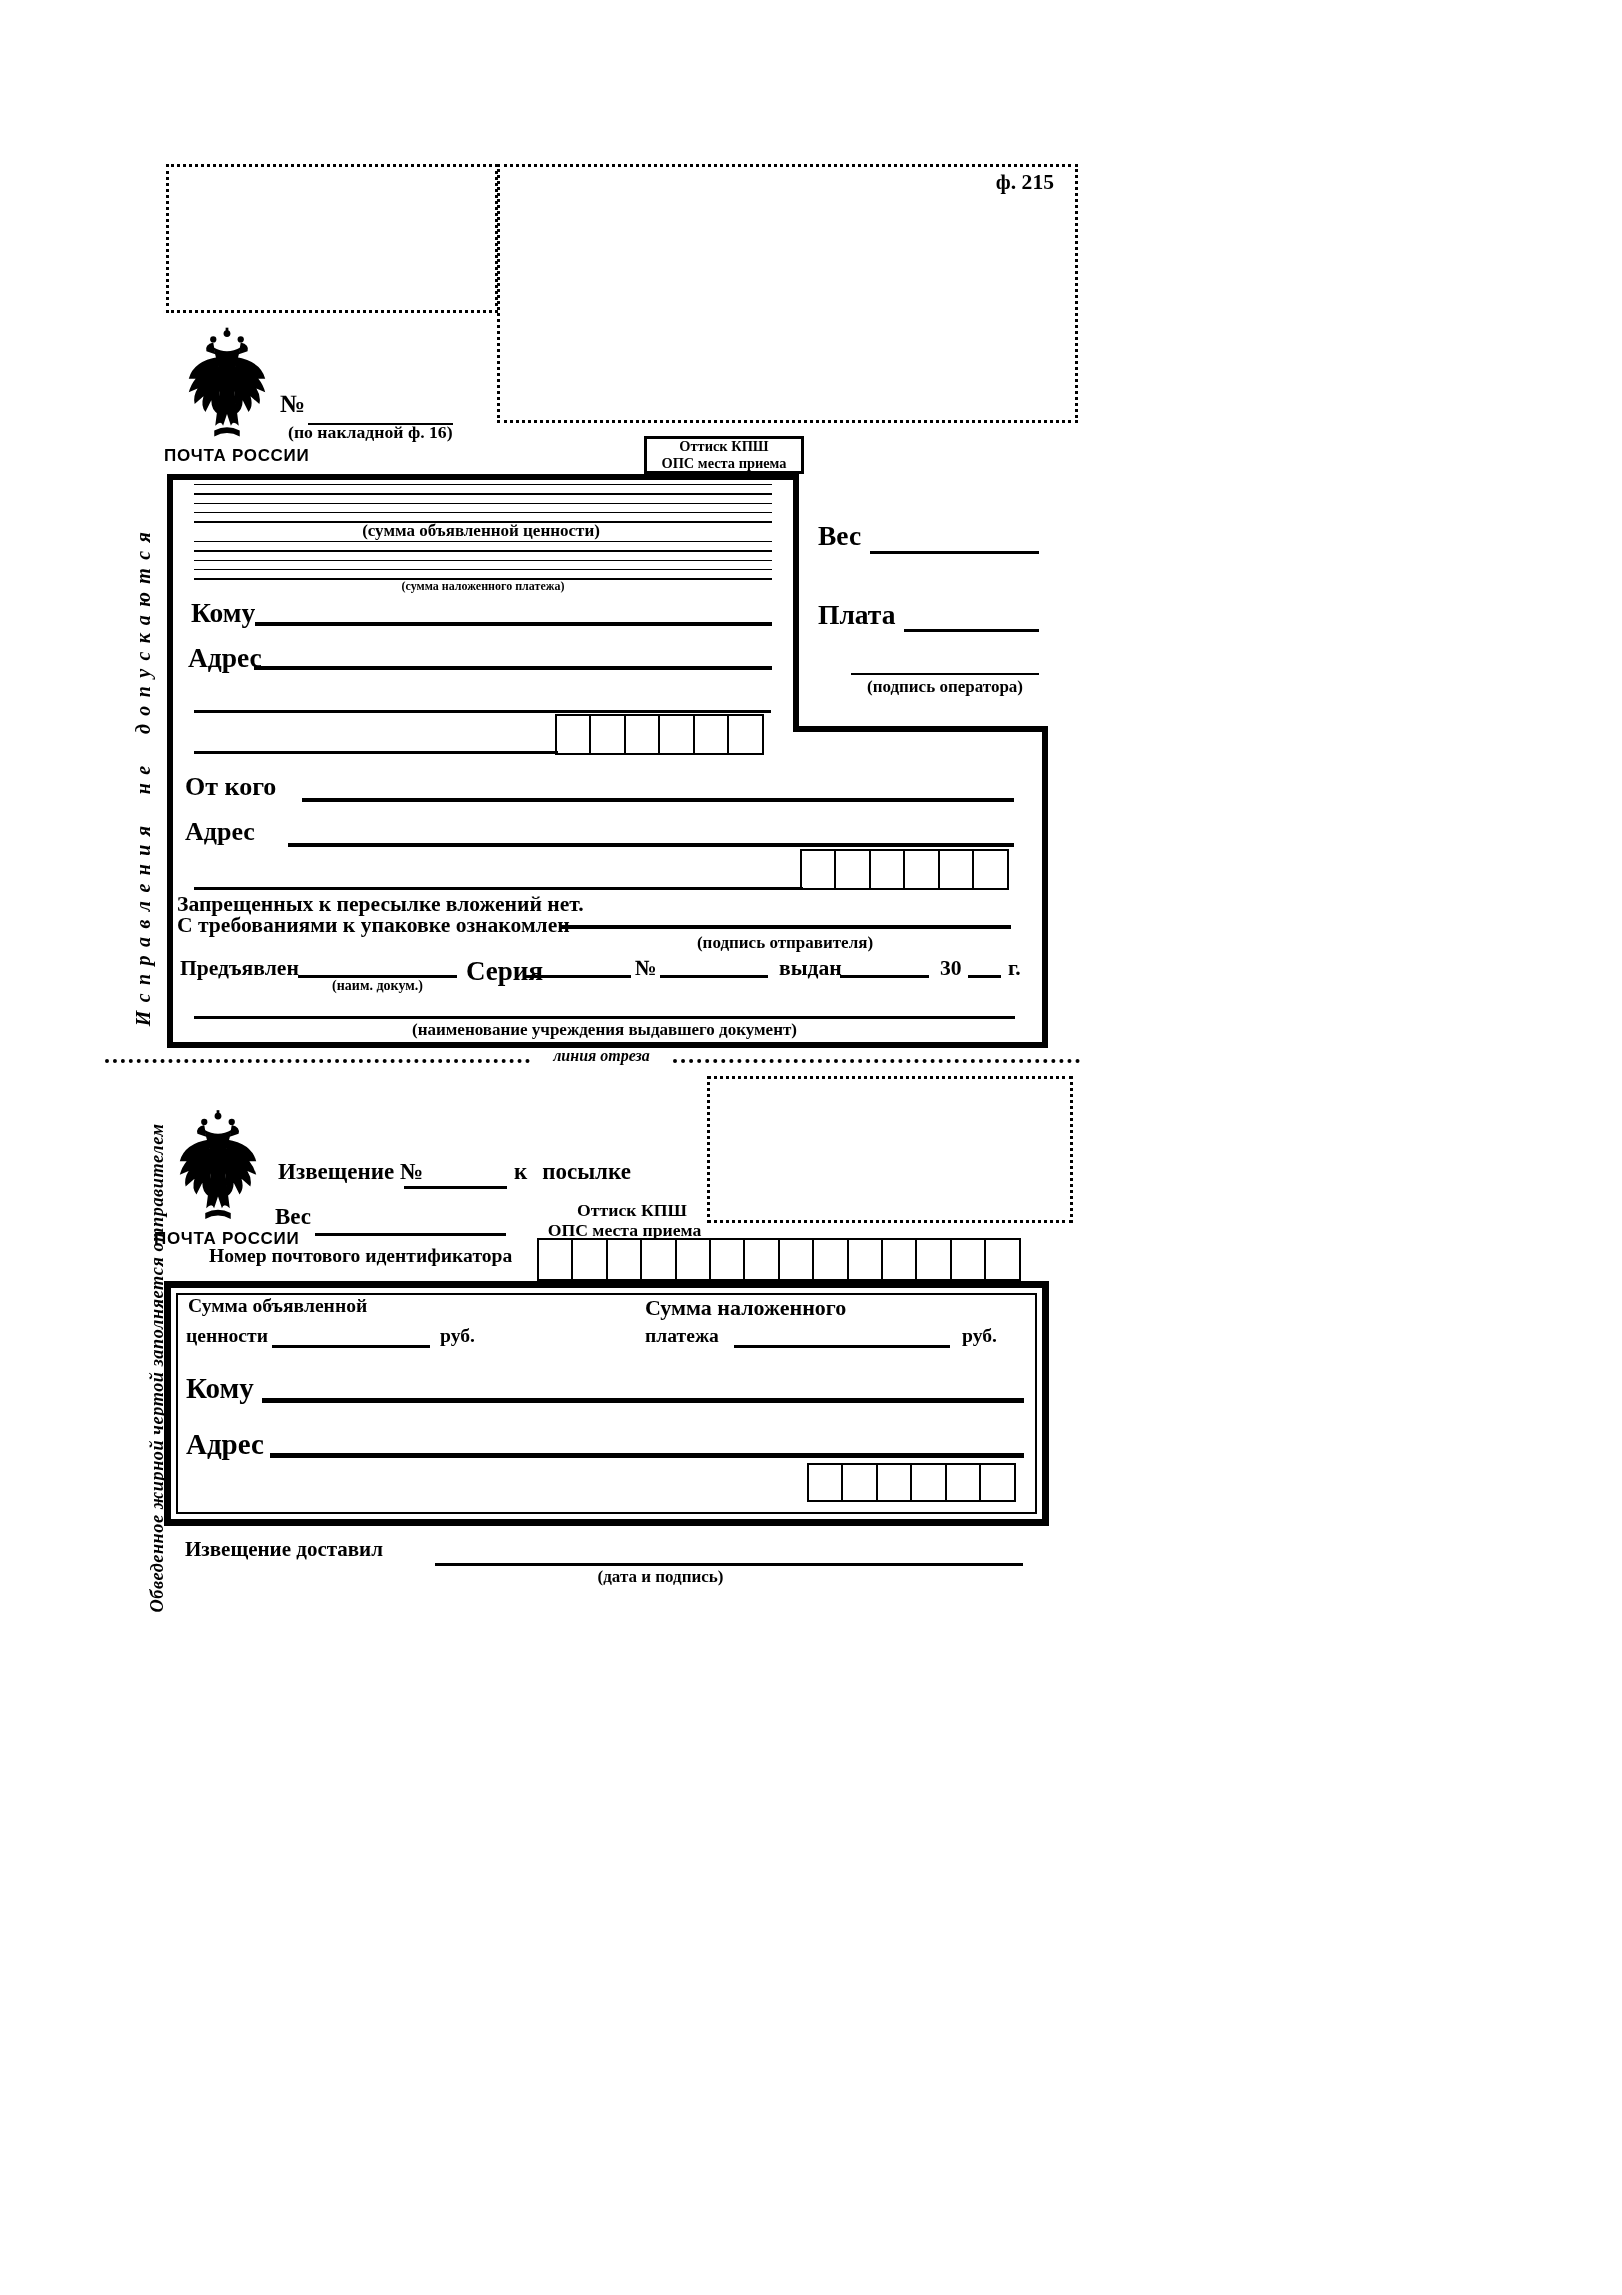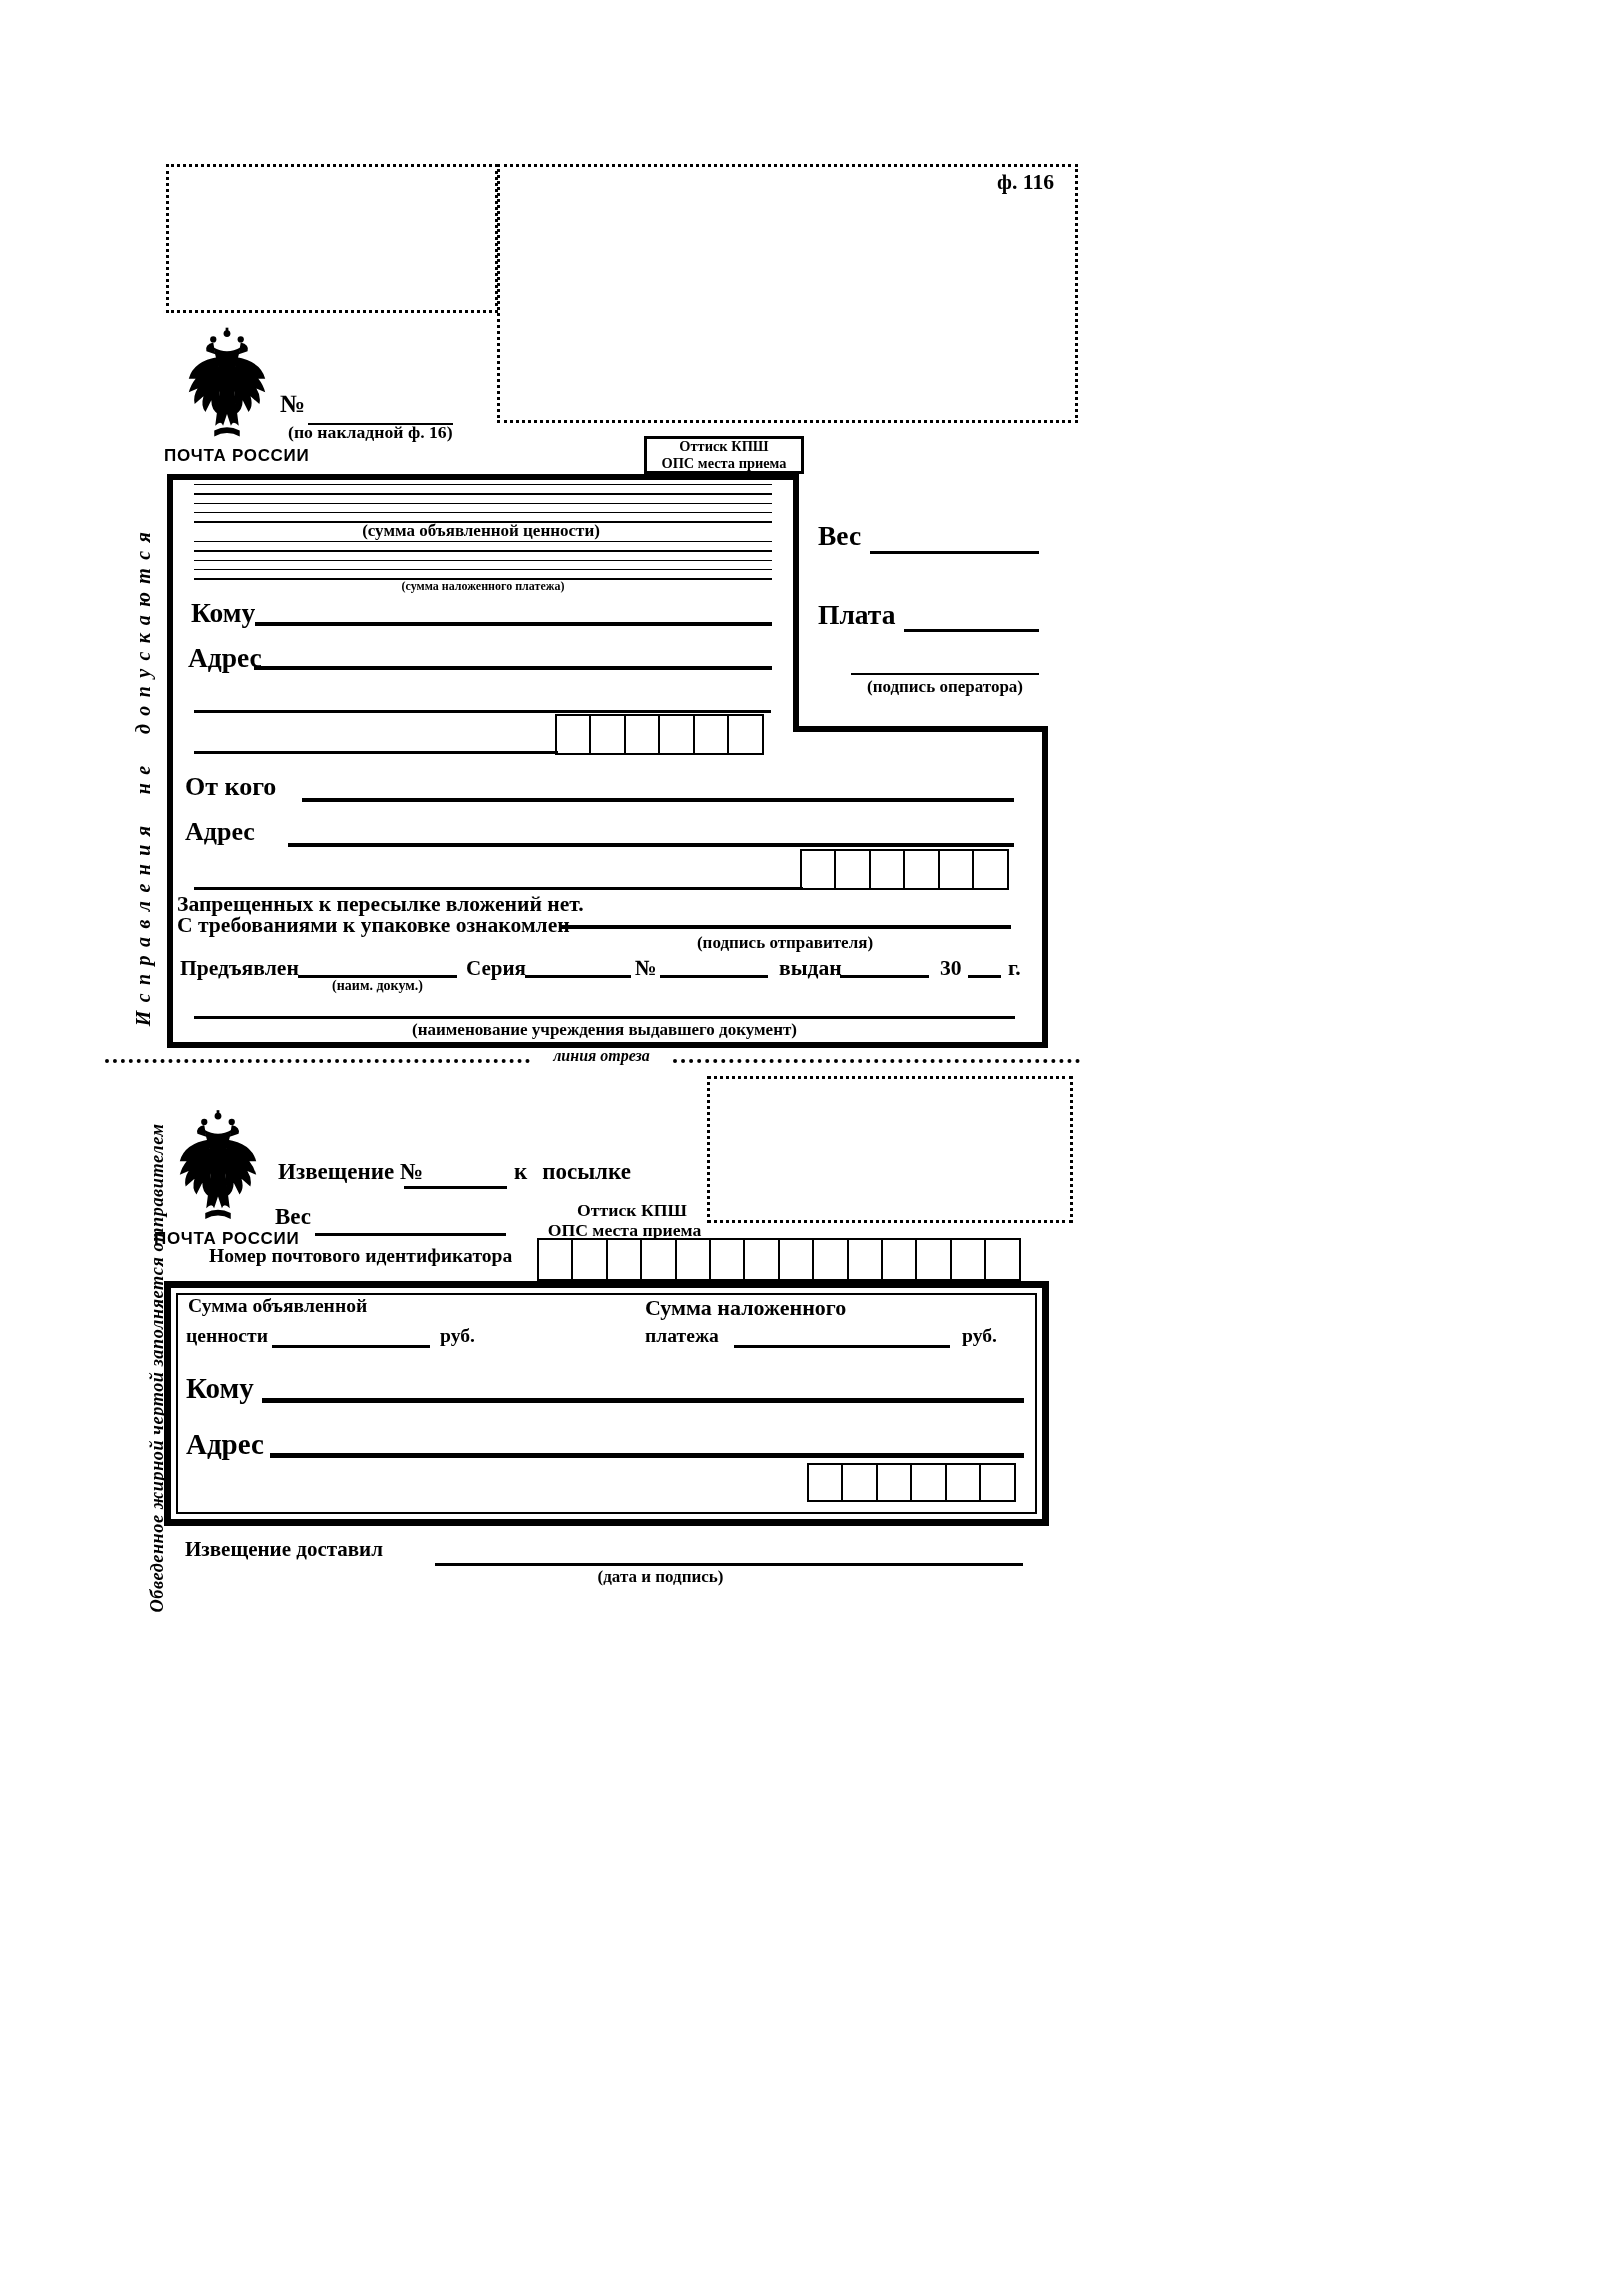--- a/index.html
+++ b/index.html
@@ -32,21 +32,21 @@
   .vtext{position:absolute;white-space:nowrap;font-weight:bold;font-style:italic;
          transform:translate(-50%,-50%) rotate(-90deg);}
 </style>
 </head>
 <body>
 
 <div class="page">
 
   <div class="dot" style="left:166px;top:164px;width:332px;height:149px;"></div>
   <div class="dot" style="left:497px;top:164px;width:581px;height:259px;"></div>
-  <span class="t" style="right:569px;left:auto;top:171px;font-size:21.6px;position:absolute;">ф. 116</span>
+  <span class="t" style="right:569px;left:auto;top:171px;font-size:21.6px;position:absolute;">ф. 215</span>
 
   <svg viewBox="0 0 100 120" style="position:absolute;left:178px;top:326px;width:98px;height:119px;" fill="#000">
     <circle cx="50" cy="7" r="3.5"></circle>
       <rect x="48.6" y="1" width="2.8" height="5"></rect>
     <circle cx="36" cy="13" r="3.2"></circle>
       <circle cx="64" cy="13" r="3.2"></circle>
     <path d="M36 16 q-9 2 -7 9 l9 3 z"></path>
       <path d="M64 16 q9 2 7 9 l-9 3 z"></path>
     <path d="M36 21 Q50 29 64 21 L59 40 L41 40 Z"></path>
     <ellipse cx="50" cy="52" rx="11" ry="20"></ellipse>
@@ -114,21 +114,21 @@
     </div>
   <div class="ln" style="left:194px;top:887px;width:609px;height:3.3px;"></div>
 
   <span class="t" style="left:177px;top:893px;font-size:21.6px;">Запрещенных к пересылке вложений нет.</span>
   <span class="t" style="left:177px;top:914px;font-size:21.6px;">С требованиями к упаковке ознакомлен</span>
   <div class="ln" style="left:559px;top:925px;width:452px;height:3.9px;"></div>
   <div class="t ctr" style="left:654px;top:934px;width:262px;font-size:17px;">(подпись отправителя)</div>
 
   <span class="t" style="left:180px;top:957px;font-size:21.6px;">Предъявлен</span>
   <div class="ln" style="left:298px;top:975px;width:159px;height:2.6px;"></div>
-  <span class="t" style="left:466px;top:957px;font-size:21px;">Серия</span>
+  <span class="t" style="left:466px;top:957px;font-size:27px;">Серия</span>
   <div class="ln" style="left:525px;top:975px;width:106px;height:2.6px;"></div>
   <span class="t" style="left:635px;top:957px;font-size:21.6px;">№</span>
   <div class="ln" style="left:660px;top:975px;width:108px;height:2.6px;"></div>
   <span class="t" style="left:779px;top:957px;font-size:21.6px;">выдан</span>
   <div class="ln" style="left:840px;top:975px;width:89px;height:2.6px;"></div>
   <span class="t" style="left:940px;top:957px;font-size:21.6px;">30</span>
   <div class="ln" style="left:968px;top:975px;width:33px;height:2.6px;"></div>
   <span class="t" style="left:1008px;top:957px;font-size:21.6px;">г.</span>
   <div class="t ctr" style="left:298px;top:979px;width:159px;font-size:14px;">(наим. докум.)</div>
 

